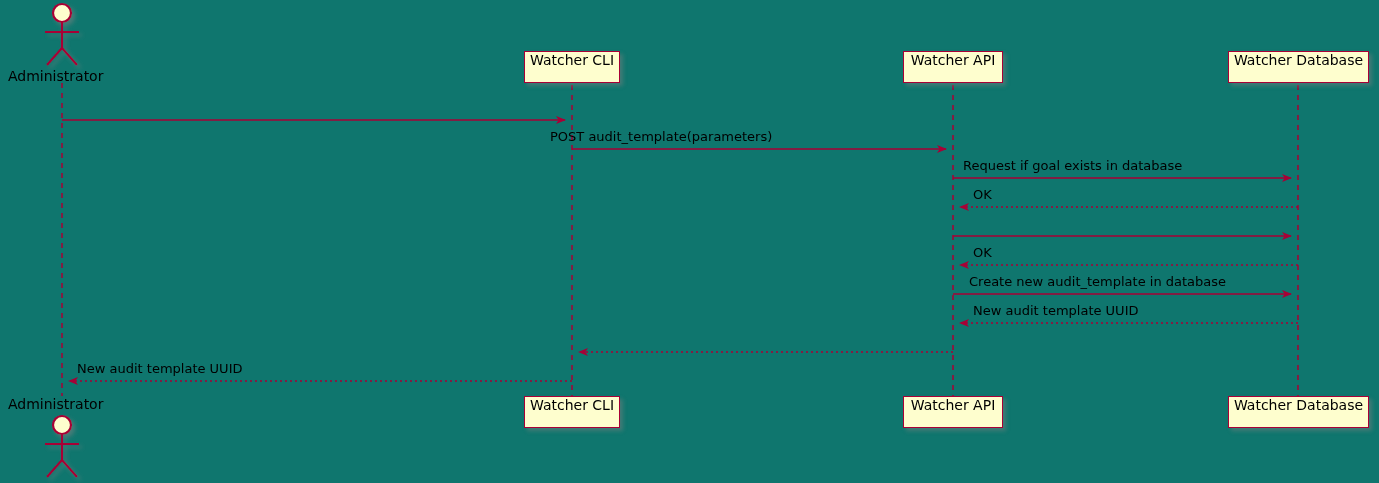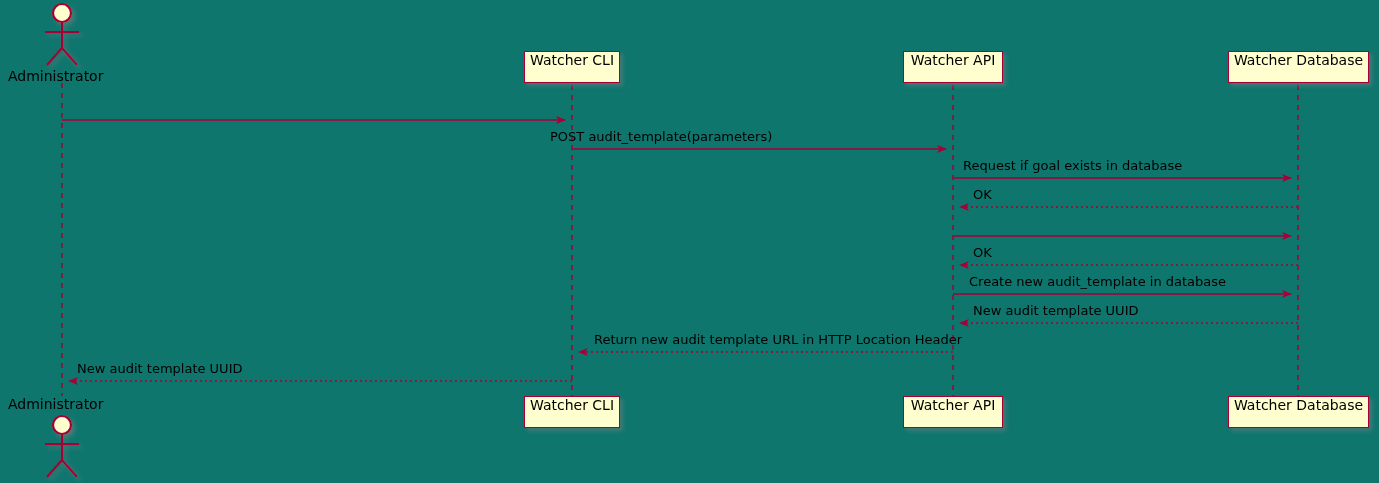--- a/index.html
+++ b/index.html
@@ -146,17 +146,16 @@
 
   <div class="msg-label" style="left:973px; top:187px;">OK</div>
 
 
   <div class="msg-label" style="left:973px; top:245px;">OK</div>
 
   <div class="msg-label" style="left:963px; top:274px;margin-left:6px;">Create new audit_template in database</div>
 
   <div class="msg-label" style="left:973px; top:303px;">New audit template UUID</div>
 
-  <div class="msg-label" style="left:594px; top:332px;">Return new audit template URL in HTTP Location Header</div>
 
   <div class="msg-label" style="left:77px; top:361px;">New audit template UUID</div>
 
 </div>
 
 </body></html>

